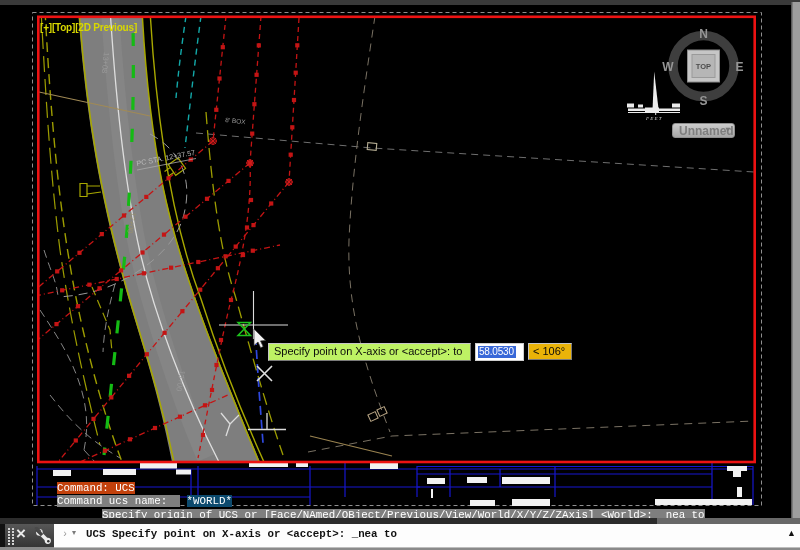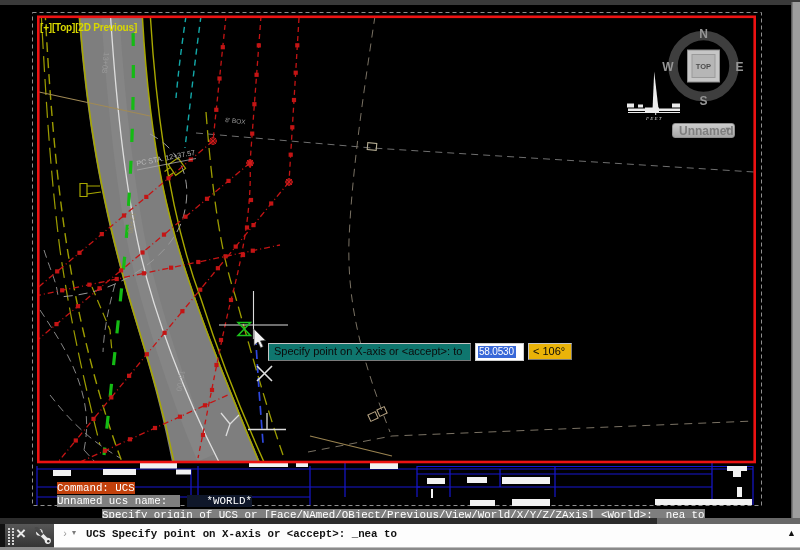--- a/index.html
+++ b/index.html
@@ -255,39 +255,39 @@
 </svg>
 
 <div class="abs" style="left:40px;top:22px;color:#d8d800;font-size:10px;font-weight:bold;letter-spacing:-0.2px;">[+][Top][2D Previous]</div>
 
 <div class="abs" style="left:672px;top:122.5px;width:61px;height:13.5px;border-radius:3px;
   background:linear-gradient(#cccccc,#a6a6a6);border:1px solid #8f8f8f;">
   <span style="position:absolute;left:6px;top:0.5px;font-size:12px;color:#7e7e7e;font-weight:bold;">Unnamed</span>
   <span style="position:absolute;right:2.5px;top:1.5px;font-size:7.5px;color:#797979;">▼</span>
 </div>
 
-<div class="abs" style="left:268px;top:342.5px;width:201px;height:16px;background:#0f766e;border:1px solid #c6c6c6;border-right-color:#7a7a7a;border-bottom-color:#7a7a7a;">
+<div class="abs" style="left:268px;top:342.5px;width:201px;height:16px;background:#bef264;border:1px solid #c6c6c6;border-right-color:#7a7a7a;border-bottom-color:#7a7a7a;">
   <span style="position:absolute;left:5px;top:1.5px;font-size:11px;color:#0b0b0b;white-space:nowrap;">Specify point on X-axis or &lt;accept&gt;: to</span>
 </div>
 
 <div class="abs" style="left:475px;top:342.5px;width:47px;height:16px;background:#ffffff;border:1px solid #cfcfcf;text-align:center;">
   <span style="position:absolute;left:2px;top:2px;width:38px;height:12.5px;background:#3968d8;"></span>
   <span style="position:absolute;left:3px;top:2px;font-size:10px;letter-spacing:-0.2px;color:#ffffff;">58.0530</span>
 </div>
 
 <div class="abs" style="left:528px;top:342.5px;width:42px;height:15px;background:#eab308;border:1px solid #c6c6c6;border-right-color:#7a7a7a;border-bottom-color:#7a7a7a;">
   <span style="position:absolute;left:4px;top:1px;font-size:11px;color:#0b0b0b;white-space:nowrap;">&lt; 106°</span>
 </div>
 
 <svg class="abs" style="left:251px;top:326px" width="22" height="30" viewBox="0 0 22 30">
   <polygon points="3,3 3,19.5 7,16 9.6,21.8 12.2,20.5 9.5,14.9 14.6,14.4" fill="#f2f2f2" stroke="#333" stroke-width="0.7"></polygon>
 </svg>
 
 <div class="abs mono" style="left:57px;top:481.5px;font-size:10.8px;line-height:13.6px;color:#ffffff;white-space:pre;"><span style="background:#c2410c;">Command: UCS</span>
-<span style="background:#7f7f7f;">Unnamed ucs name:  </span> <span style="background:#0f172a;padding-left:20px;">*WORLD*</span>
+<span style="background:#7f7f7f;">Command ucs name:  </span> <span style="background:#0c4a6e;">*WORLD*</span>
 <span style="background:#7f7f7f;margin-left:45px;">Specify origin of UCS or [Face/NAmed/OBject/Previous/View/World/X/Y/Z/ZAxis] &lt;World&gt;: _nea to</span>
 </div>
 
 <div class="abs" style="left:0;top:518px;width:800px;height:5.5px;background:#2c2c2c;"></div>
 <div class="abs" style="left:657px;top:517.5px;width:143px;height:6px;background:#686868;"></div>
 
 <div class="abs" style="left:0;top:523.5px;width:800px;height:26.5px;background:#111;">
   <div style="position:absolute;left:5px;top:0;width:50px;height:26.5px;background:linear-gradient(#575757,#303030);"></div>
   <div style="position:absolute;left:54px;top:0.5px;width:746px;height:23px;background:#fdfdfd;"></div>
   <div style="position:absolute;left:0;top:23.5px;width:800px;height:3px;background:#8a8a8a;"></div>

